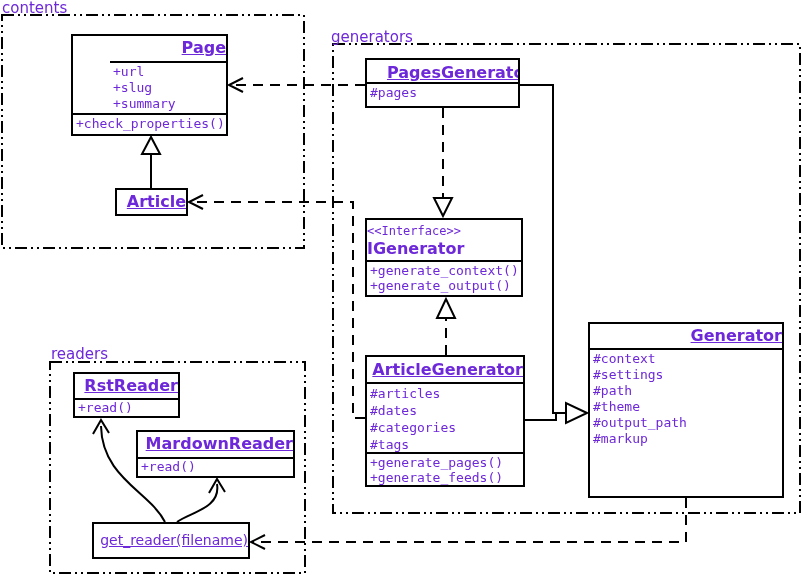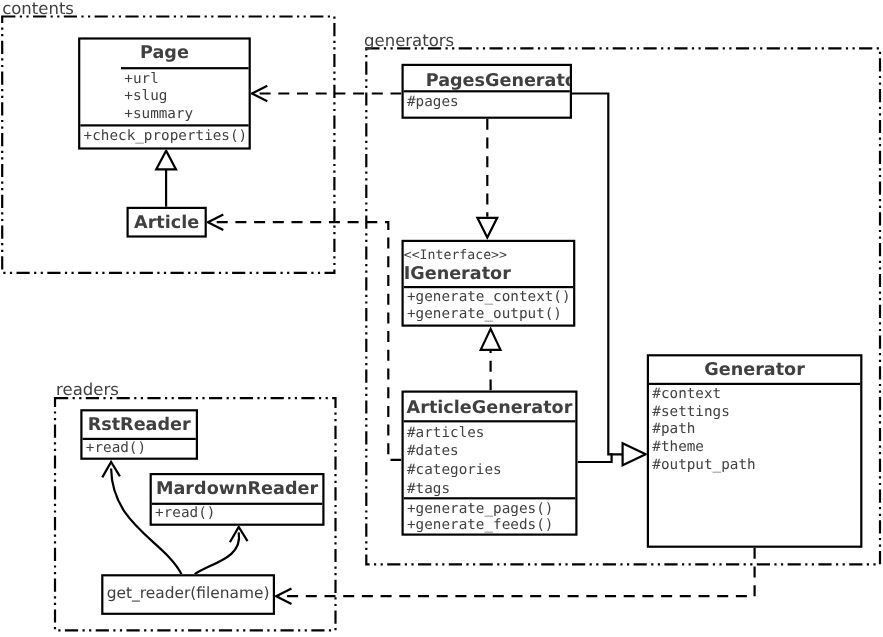--- a/index.html
+++ b/index.html
@@ -1,21 +1,21 @@
 <!DOCTYPE html>
 <html><head>
 <meta charset="utf-8">
 <style>
   html,body{margin:0;padding:0;background:#ffffff;}
   .canvas{position:relative;width:803px;height:579px;background:#ffffff;
-          font-family:"DejaVu Sans",sans-serif;overflow:hidden;color:#404040;}
+          font-family:"DejaVu Sans",sans-serif;overflow:hidden;color:#6d28d9;}
   svg.overlay{position:absolute;left:0;top:0;z-index:1;}
   .pkg-label{position:absolute;z-index:3;font-size:15px;line-height:16px;white-space:nowrap;}
   .cls{position:absolute;background:#fff;border:2px solid #000;z-index:2;box-sizing:border-box;}
-  .title{font-weight:bold;font-size:16px;text-align:center;white-space:nowrap;overflow:hidden;}
+  .title{font-weight:bold;font-size:16px;text-align:right;white-space:nowrap;overflow:hidden;text-decoration:underline;}
   .sec{border-top:2px solid #000;padding:1px 3px;box-sizing:border-box;overflow:hidden;}
   .member{font-family:"DejaVu Sans Mono",monospace;font-size:13px;white-space:pre;}
   .stereo{font-family:"DejaVu Sans Mono",monospace;font-size:12px;font-weight:normal;
           text-align:left;line-height:16px;padding-top:3px;}
   .iname{font-size:16px;font-weight:bold;line-height:20px;}
   .fn{font-weight:normal;font-size:14px;}
 </style>
 </head>
 <body>
 
@@ -130,20 +130,21 @@
   </div>
 
   <div class="cls" style="left:588px;top:322px;width:196px;height:176px;">
     <div class="title" style="height:24px;line-height:23px;">Generator</div>
     <div class="sec" style="height:100px;line-height:16px;">
       <div class="member">#context</div>
       <div class="member">#settings</div>
       <div class="member">#path</div>
       <div class="member">#theme</div>
       <div class="member">#output_path</div>
+      <div class="member">#markup</div>
     </div>
   </div>
 
   <div class="cls" style="left:73px;top:372px;width:107px;height:46px;">
     <div class="title" style="height:24px;line-height:23px;">RstReader</div>
     <div class="sec" style="height:18px;line-height:15px;padding:0 3px;">
       <div class="member">+read()</div>
     </div>
   </div>
 

